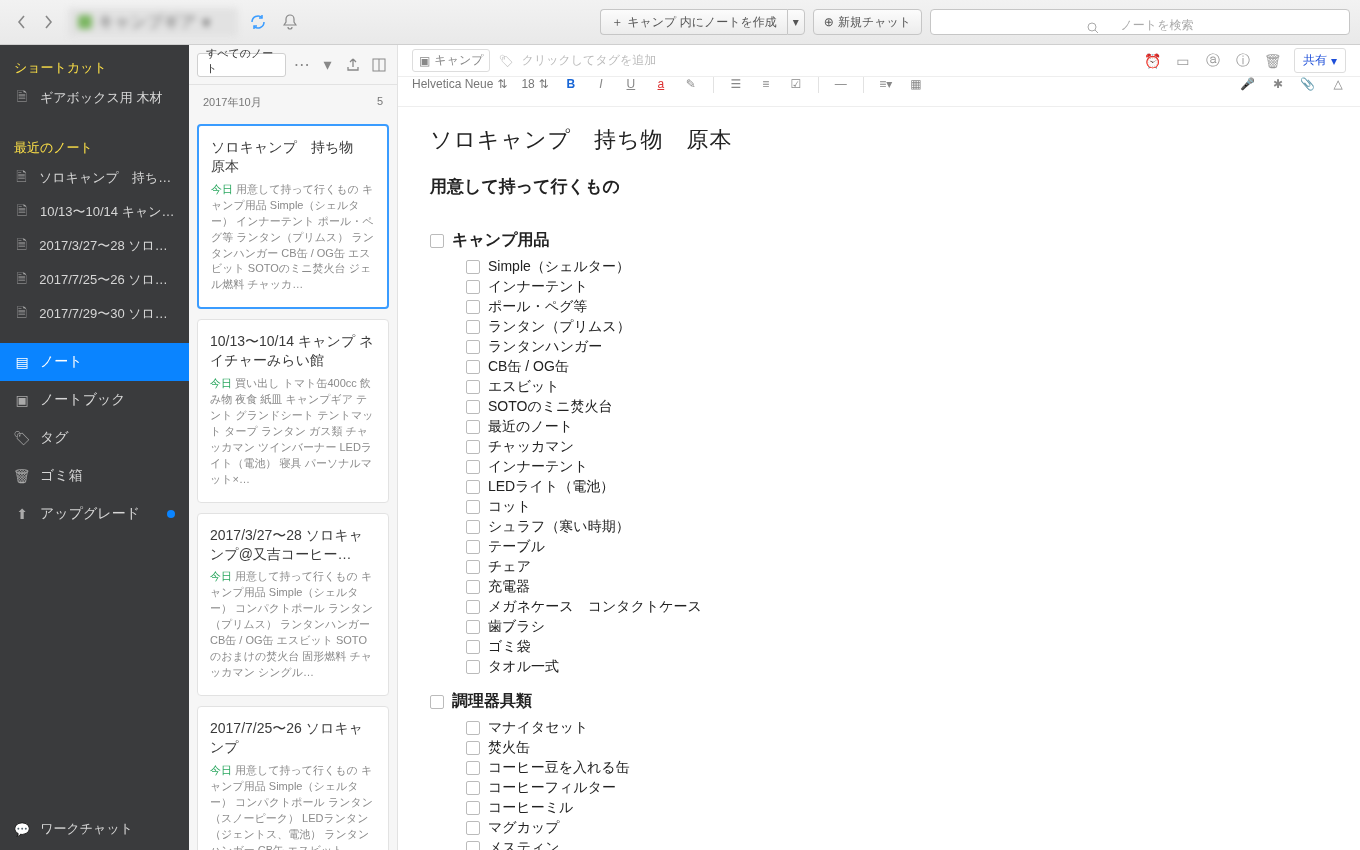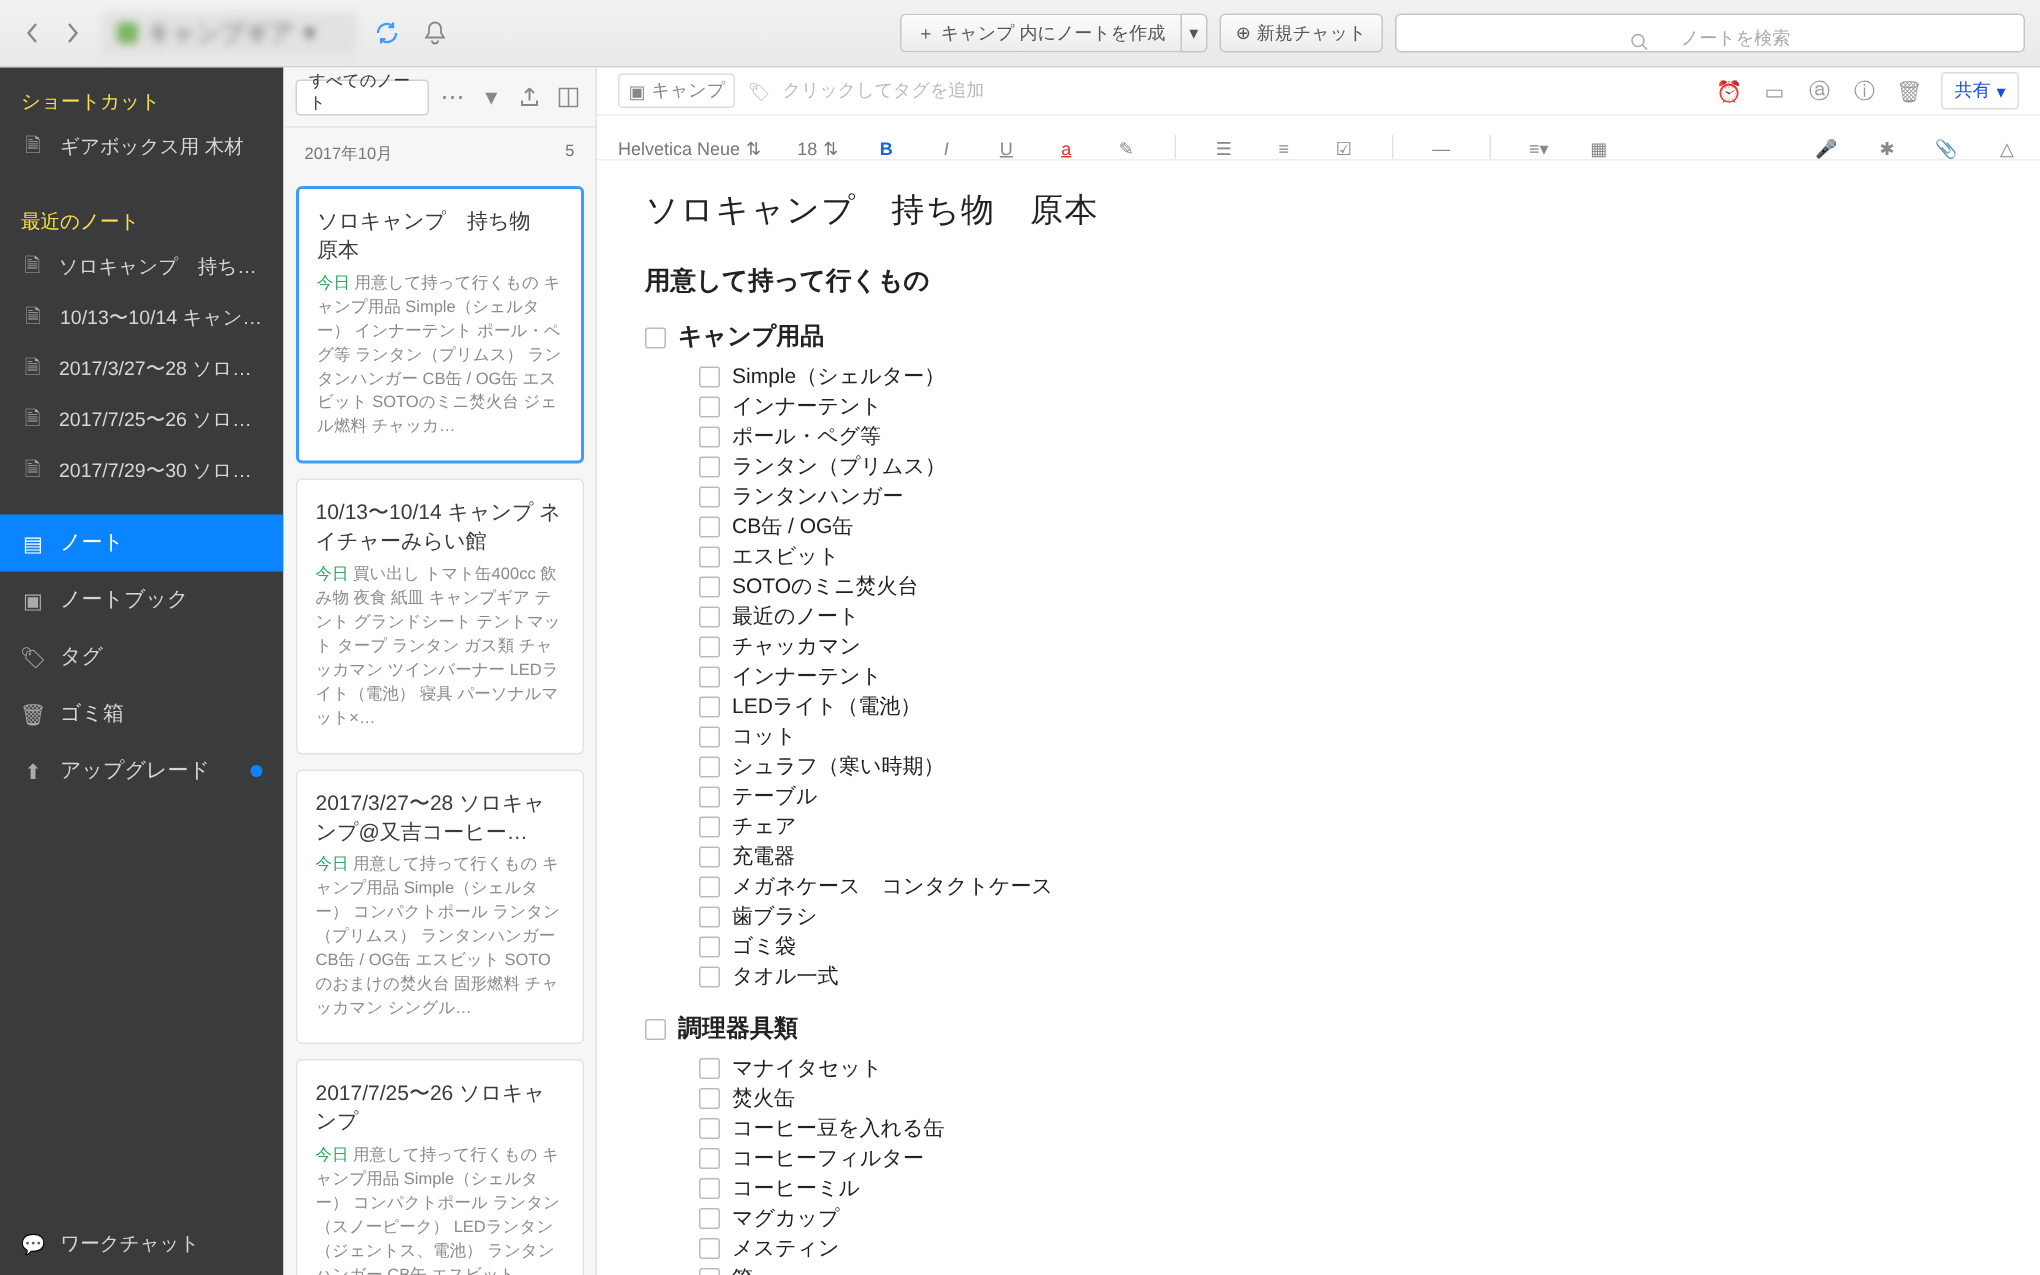--- a/index.html
+++ b/index.html
@@ -51,31 +51,31 @@
 
 
 .editor { flex: 1; display: flex; flex-direction: column; min-width: 0; }
 .ed-tags { height: 32px; border-bottom: 1px solid #eee; display: flex; align-items: center; padding: 0 14px; gap: 8px; font-size: 12px; }
 .crumb { border:1px solid #ddd; border-radius:3px; padding:2px 6px; color:#888; display:flex; align-items:center; gap:4px; cursor:pointer;}
 .tag-ph { color: #bbb; }
 .ed-tags-right { margin-left: auto; display: flex; gap: 12px; align-items:center;}
 .ed-tags-right .i { color: #999; cursor: pointer; font-size:14px; width:18px; text-align:center;}
 .share { border:1px solid #ddd; border-radius:3px; padding:3px 8px; font-size:12px; color:#1d4ed8; display:flex; align-items:center; gap:4px; cursor:pointer;}
 
-.fmtbar { height: 30px; border-bottom: 1px solid #eee; display: flex; align-items: flex-end; padding: 0 14px; gap: 24px; font-size: 12px; color: #777; }
+.fmtbar { height: 30px; border-bottom: 1px solid #eee; display: flex; align-items: flex-start; padding: 0 14px; gap: 14px; font-size: 12px; color: #777; }
 .fmt-sel { display:flex; align-items:center; gap:4px; cursor:pointer;}
 .fmt-i { cursor:pointer; color:#888; width:16px; text-align:center; }
 .fmt-i.b { font-weight:bold; color:#1866d6;}
 .fmt-i.it { font-style:italic;}
 .fmt-i.u { text-decoration:underline;}
 .hr { width:1px; height:16px; background:#e2e2e2;}
 
 .doc { flex:1; overflow-y:auto; padding: 14px 40px 40px 32px; font-size: 14px; color:#222;}
 .doc-title { font-size: 22px; font-weight: 400; margin: 4px 0 20px; letter-spacing: 1px;}
-.doc-h2 { font-size: 17px; font-weight: 600; margin: 10px 0 16px; }
+.doc-h2 { font-size: 17px; font-weight: 600; margin: 10px 0 32px; }
 .sec-head { display:flex; align-items:center; gap:8px; font-size:16px; font-weight:600; margin:14px 0 6px;}
 .chk { width:14px; height:14px; border:1px solid #bbb; border-radius:2px; flex-shrink:0; cursor:pointer; background:#fff;}
 ul.items { list-style: disc; padding-left: 56px; }
 ul.items li { display:list-item; padding:1px 0;}
 .li-inner { display:flex; align-items:center; gap:8px; margin-left:-20px;}
 svg { display:block; }
 </style>
 </head>
 <body>
 

